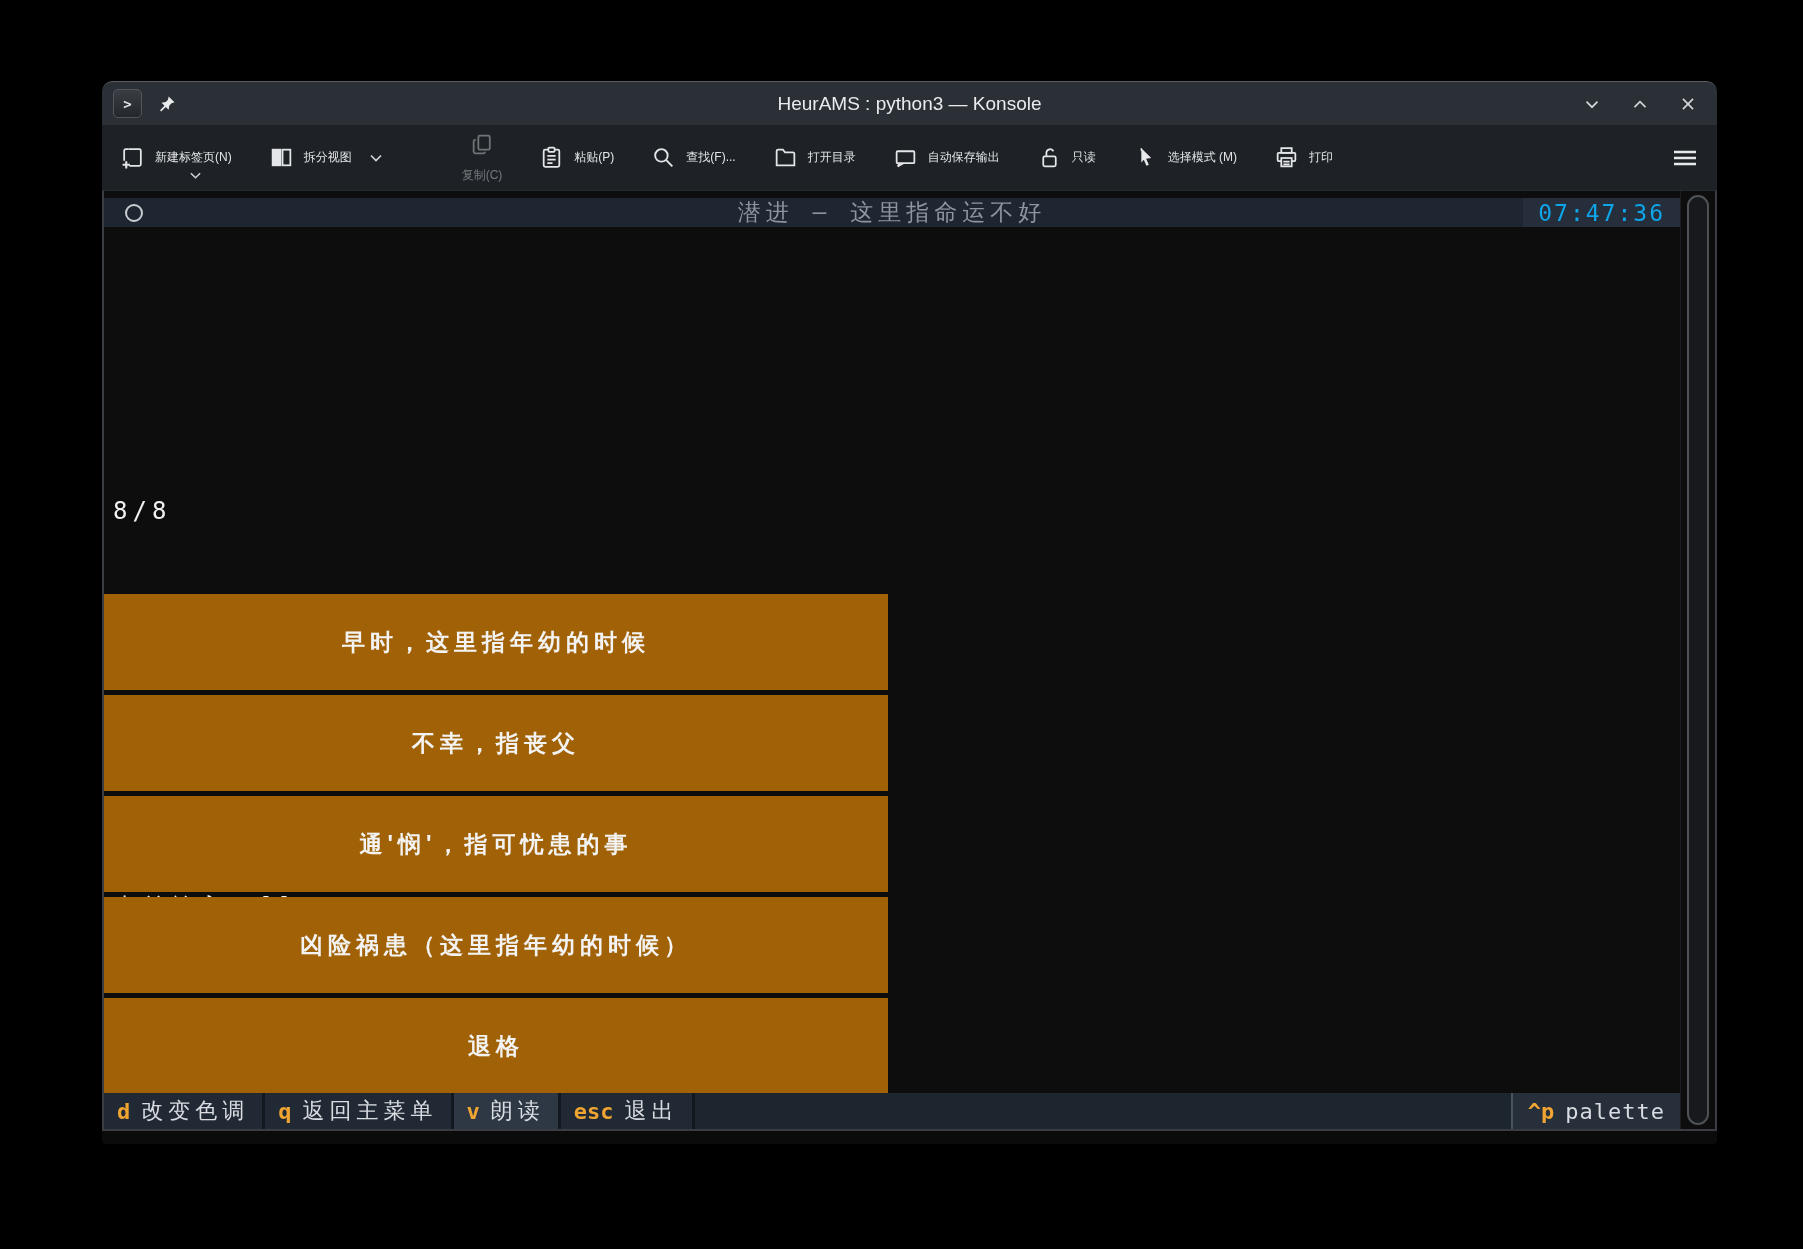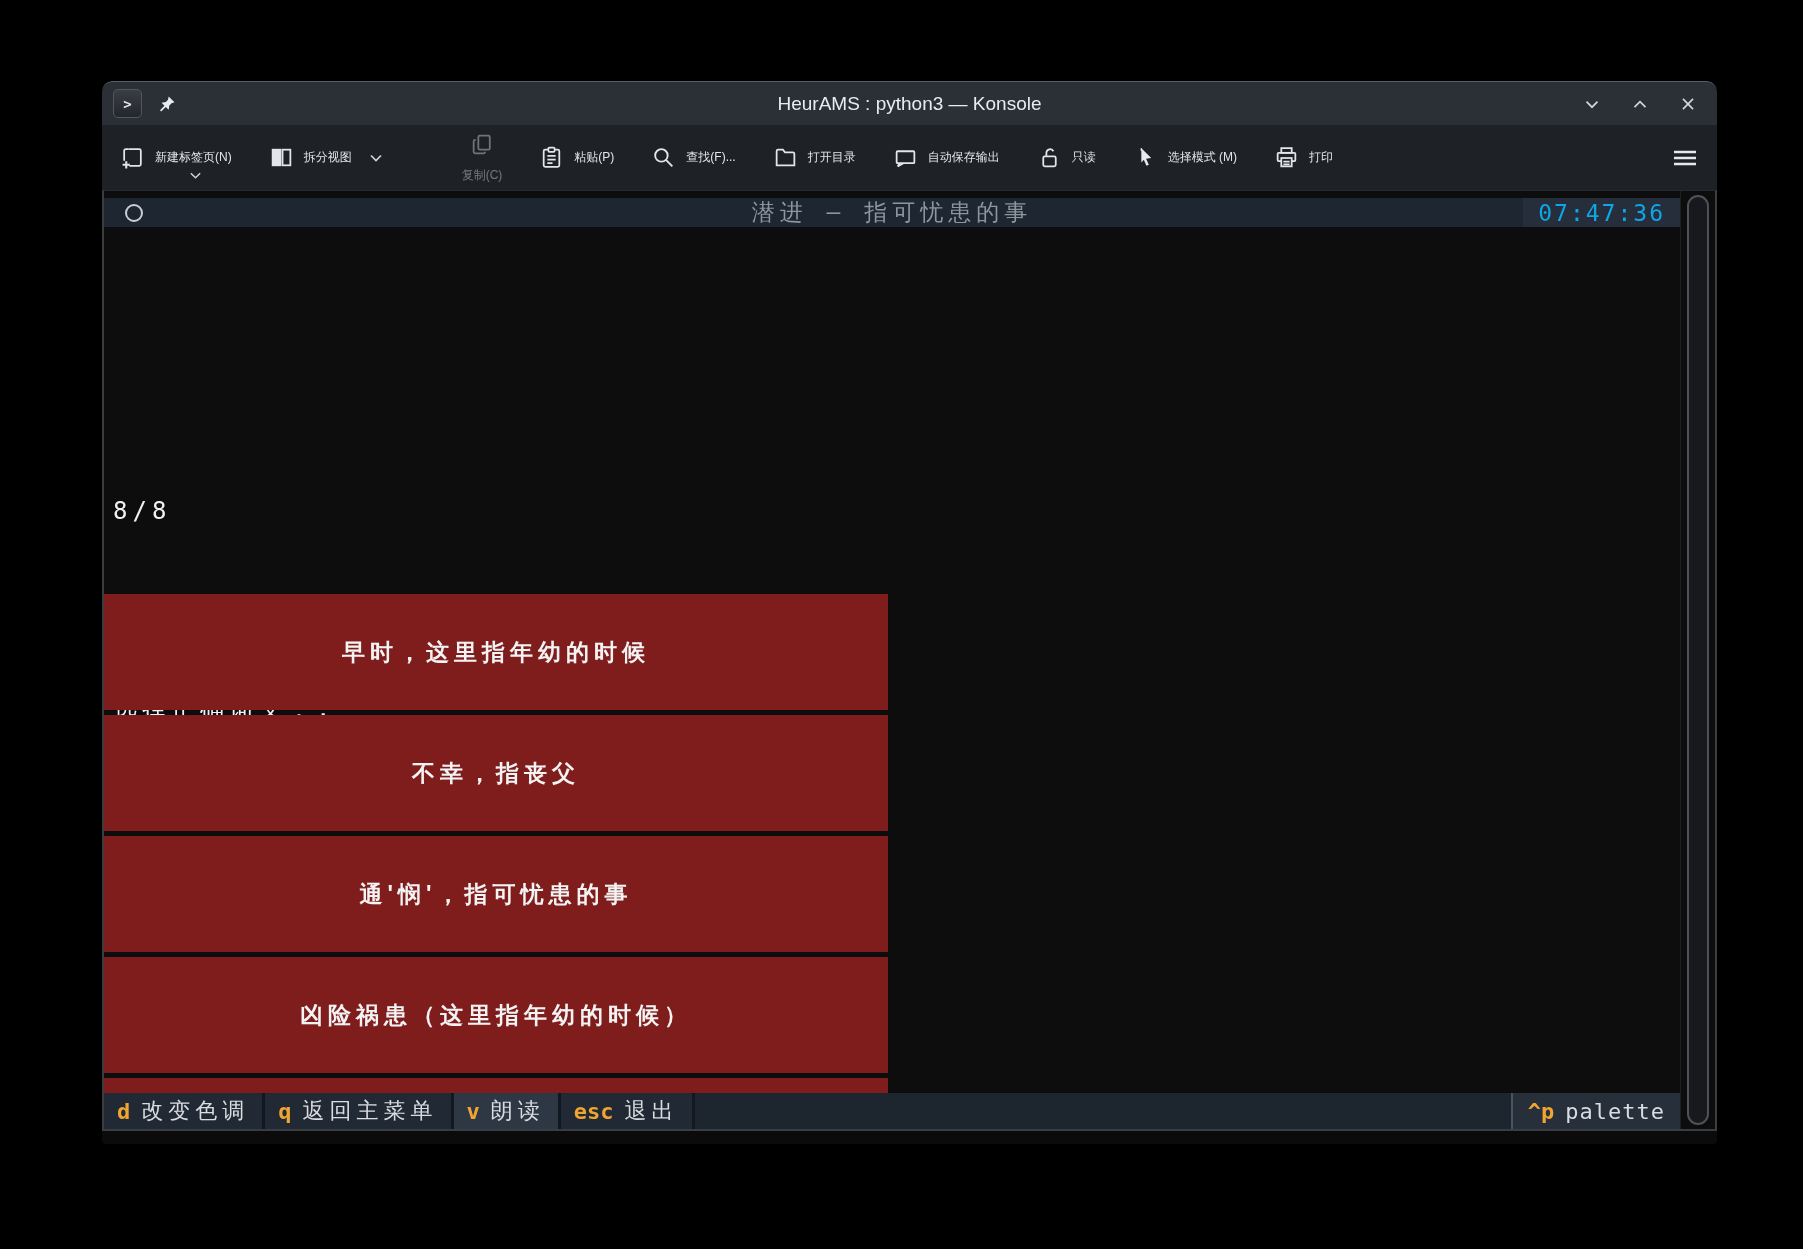--- a/index.html
+++ b/index.html
@@ -80,21 +80,21 @@
     position:absolute;left:9px;top:238px;
     color:#f1f1f1;font:24px/33px "DejaVu Sans Mono",monospace;
     letter-spacing:5px;white-space:pre;
   }
   
   .options{
     position:absolute;left:0;top:403px;width:784px;
     display:flex;flex-direction:column;gap:5px;
   }
   .opt{
-    height:116px;background:#7f1d1d;
+    height:96px;background:#a16207;
     display:flex;align-items:center;justify-content:center;
     color:#f3f3f3;font-size:23px;font-weight:bold;letter-spacing:5px;
     cursor:pointer;
   }
   
   .statusbar{
     position:absolute;left:0;right:0;bottom:0;height:36px;background:#1d252e;
     display:flex;align-items:stretch;font-size:22px;
   }
   .seg{
@@ -249,21 +249,21 @@
         <line x1="3" y1="18" x2="25" y2="18"></line>
       </svg>
     </div>
   </div>
 
   <div class="terminal">
     <div class="term-main">
 
       <div class="tui-header">
         <div class="tui-circle"></div>
-        <span class="tui-title">潜进 — 指可忧患的事</span>
+        <span class="tui-title">潜进 — 这里指命运不好</span>
         <span class="tui-clock">07:47:36</span>
       </div>
 
       <div class="term-text">
         <div>8/8</div>
         <div>臣密言：臣以险衅，夙遭闵凶.</div>
         <div>选择正确词义：:</div>
         <div>  1. 闵</div>
         <div>当前输入：[]</div>
       </div>

